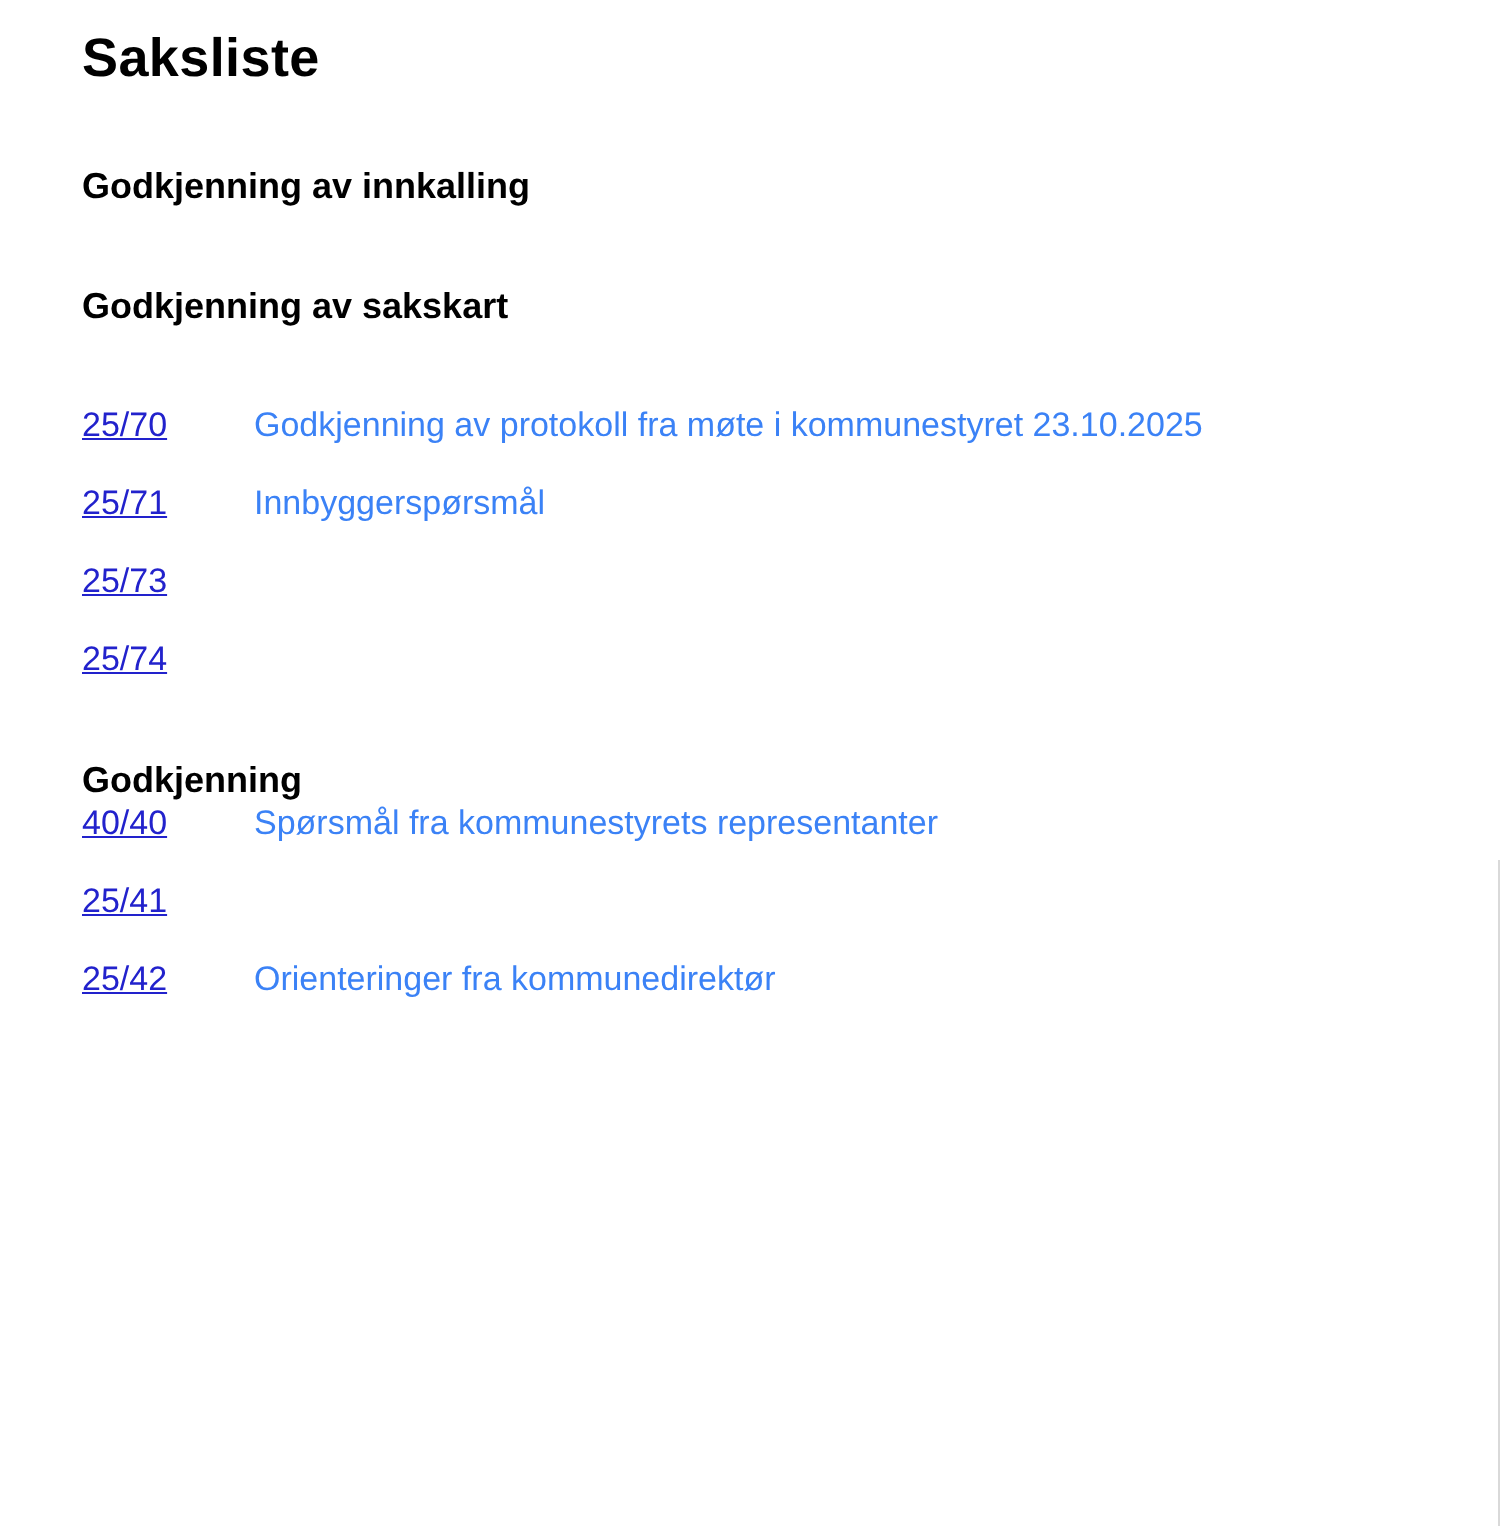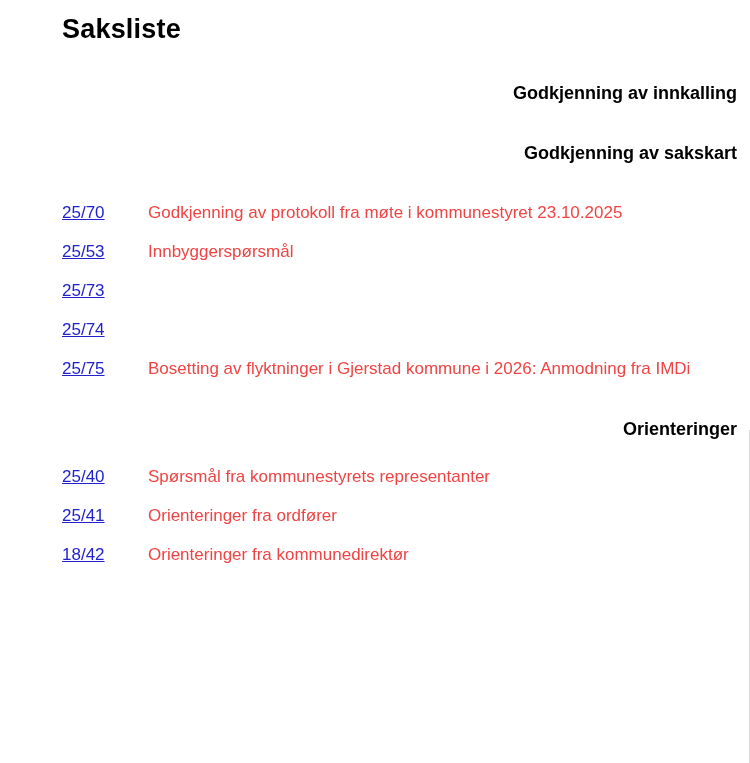--- a/index.html
+++ b/index.html
@@ -9,64 +9,62 @@
   }
   body {
     width: 750px;
     height: 763px;
     position: relative;
     font-family: "Liberation Sans", "DejaVu Sans", sans-serif;
     color: #000000;
     overflow: hidden;
   }
   .doc {
-    padding: 14px 13px 0 62px;
+    padding: 14px 13px 0 41px;
     box-sizing: border-box;
     width: 750px;
   }
   .page-title {
     font-size: 27px;
     font-weight: bold;
     line-height: 30px;
     margin: 0;
     letter-spacing: 0.2px;
   }
   .section {
     margin-top: 38px;
   }
   .section-heading {
     font-size: 18px;
     font-weight: bold;
     line-height: 22px;
     margin: 0;
-    text-align: right;
   }
   .case-list {
-    margin-top: 26px;
   }
   .case-row {
     display: flex;
     align-items: flex-start;
     margin-bottom: 17px;
     font-size: 17px;
     line-height: 22px;
   }
   .case-row:last-child {
     margin-bottom: 0;
   }
   .case-link {
     flex: 0 0 86px;
     color: var(--link-color, #2222cc);
     text-decoration: underline;
     cursor: pointer;
   }
   .case-title {
     flex: 0 1 auto;
     max-width: 600px;
-    color: #ef4444;
+    color: #3b82f6;
   }
   .page-edge-line {
     position: absolute;
     right: 0;
     top: 430px;
     bottom: 0;
     width: 1px;
     background: #d9d9d9;
   }
 </style>
@@ -82,48 +80,43 @@
       <section class="section">
         <h2 class="section-heading">Godkjenning av sakskart</h2>
       </section>
       <section class="section">
         <div class="case-list">
           <div class="case-row">
             <a class="case-link" href="#">25/70</a>
             <div class="case-title">Godkjenning av protokoll fra møte i kommunestyret 23.10.2025</div>
           </div>
           <div class="case-row">
-            <a class="case-link" href="#">25/53</a>
+            <a class="case-link" href="#">25/71</a>
             <div class="case-title">Innbyggerspørsmål</div>
           </div>
           <div class="case-row">
             <a class="case-link" href="#">25/73</a>
           </div>
           <div class="case-row">
             <a class="case-link" href="#">25/74</a>
           </div>
-          <div class="case-row">
-            <a class="case-link" href="#">25/75</a>
-            <div class="case-title">Bosetting av flyktninger i Gjerstad kommune i 2026: Anmodning fra IMDi</div>
-          </div>
         </div>
       </section>
       <section class="section">
-        <h2 class="section-heading">Orienteringer</h2>
+        <h2 class="section-heading">Godkjenning</h2>
         <div class="case-list">
           <div class="case-row">
-            <a class="case-link" href="#">25/40</a>
+            <a class="case-link" href="#">40/40</a>
             <div class="case-title">Spørsmål fra kommunestyrets representanter</div>
           </div>
           <div class="case-row">
             <a class="case-link" href="#">25/41</a>
-            <div class="case-title">Orienteringer fra ordfører</div>
           </div>
           <div class="case-row">
-            <a class="case-link" href="#">18/42</a>
+            <a class="case-link" href="#">25/42</a>
             <div class="case-title">Orienteringer fra kommunedirektør</div>
           </div>
         </div>
       </section>
     </div>
 </div>
 
 <div class="page-edge-line"></div>
 
 </body></html>

